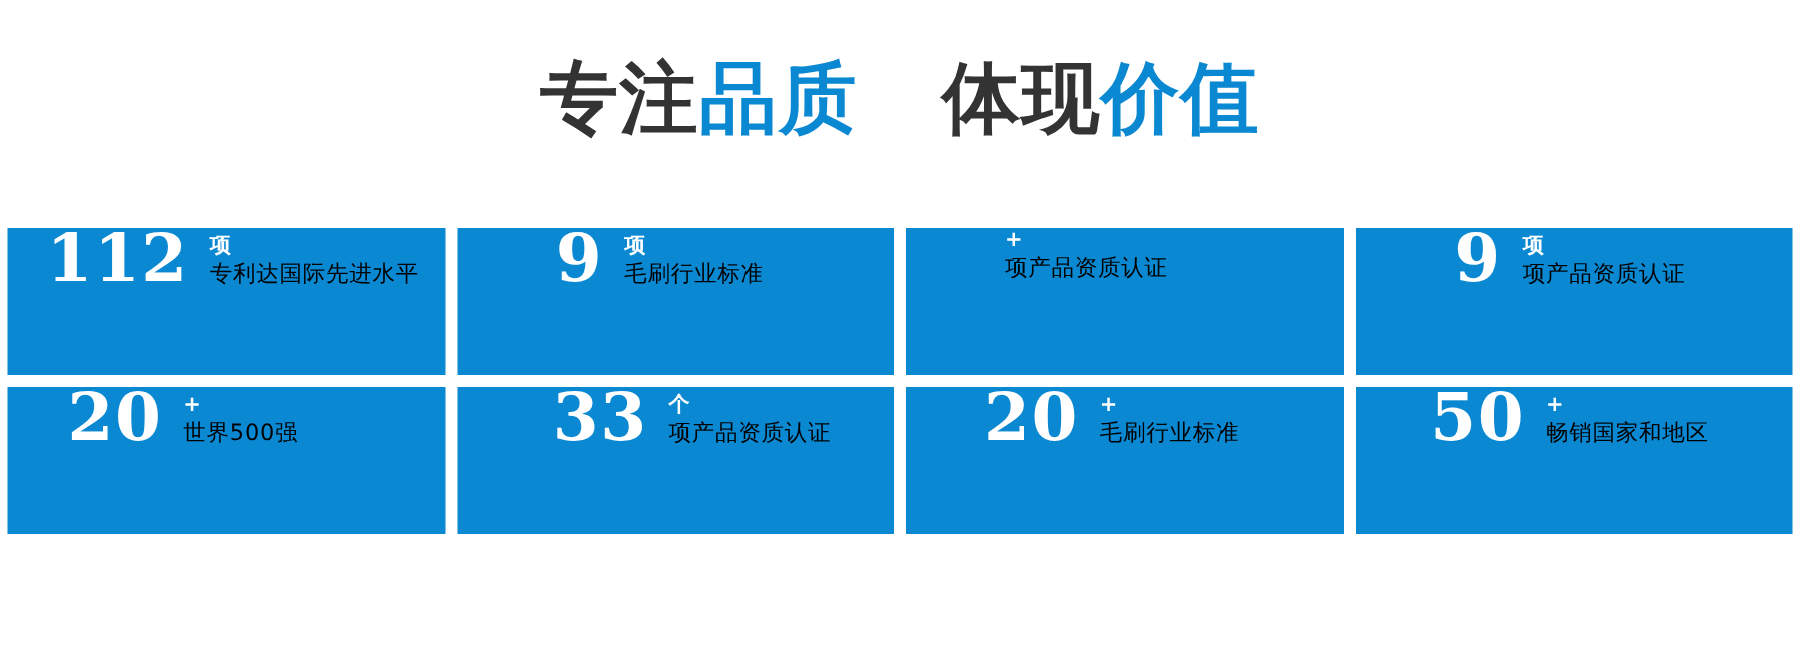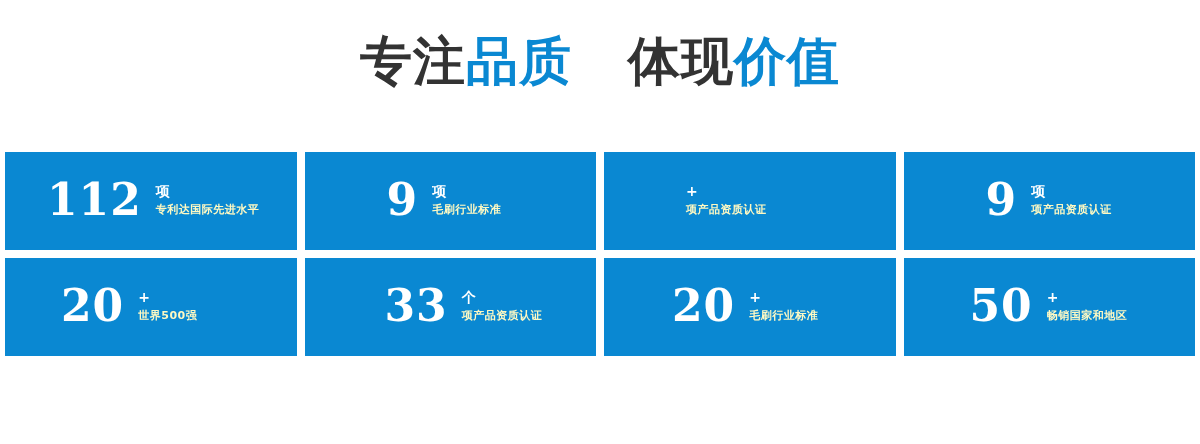--- a/index.html
+++ b/index.html
@@ -23,21 +23,21 @@
 
   
   .headline {
     position: absolute;
     left: 0;
     top: 40px;
     width: 1200px;
     text-align: center;
     white-space: nowrap;
     line-height: 1;
-    font-family: Liberation Mono, monospace;
+    font-family: Liberation Sans, sans-serif;
     font-weight: bold;
     font-size: 52px;
     letter-spacing: 1px;
   }
   .headline .dark {
     color: #333333;
   }
   .headline .accent {
     color: #0a88d2;
   }
@@ -56,23 +56,22 @@
     grid-template-columns: repeat(4, 1fr);
     grid-template-rows: 98px 98px;
     column-gap: 8px;
     row-gap: 8px;
   }
 
   .card {
     background: #0a88d2;
     position: relative;
     display: flex;
-    align-items: center;
+    align-items: flex-start;
     box-sizing: border-box;
-    padding-left: 16px;
   }
 
   .card-inner {
     display: flex;
     align-items: center;
     margin: 0 auto;
     padding-left: 4px;
   }
 
   .stat-number {
@@ -96,24 +95,24 @@
   .stat-unit {
     color: #ffffff;
     font-family: "DejaVu Sans", "Liberation Sans", sans-serif;
     font-weight: bold;
     font-size: 14px;
     line-height: 17px;
     height: 17px;
   }
 
   .stat-label {
-    color: #fef9c3;
+    color: #000000;
     font-family: "DejaVu Sans", "Liberation Sans", sans-serif;
-    font-weight: bold;
-    font-size: 11px;
+    font-weight: normal;
+    font-size: 15px;
     line-height: 19px;
     letter-spacing: 0.5px;
     white-space: nowrap;
   }
 
   
   .card.c1 .card-inner { margin-left: 22px; margin-right: auto; }
   .card.c2 .card-inner { margin-left: 62px; margin-right: auto; }
   .card.c3 .card-inner { margin-left: 48px; margin-right: auto; }
   .card.c4 .card-inner { margin-left: 62px; margin-right: auto; }

